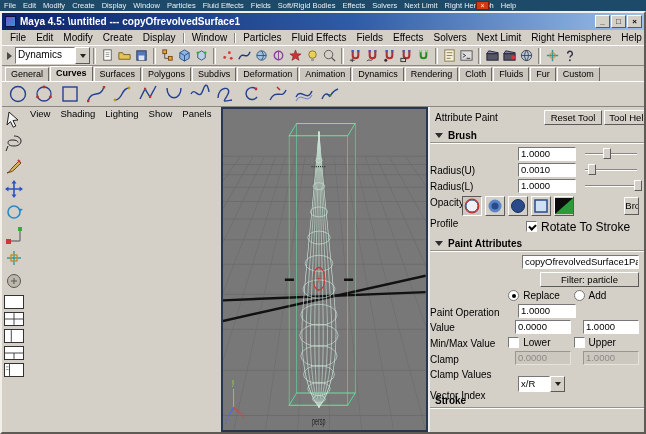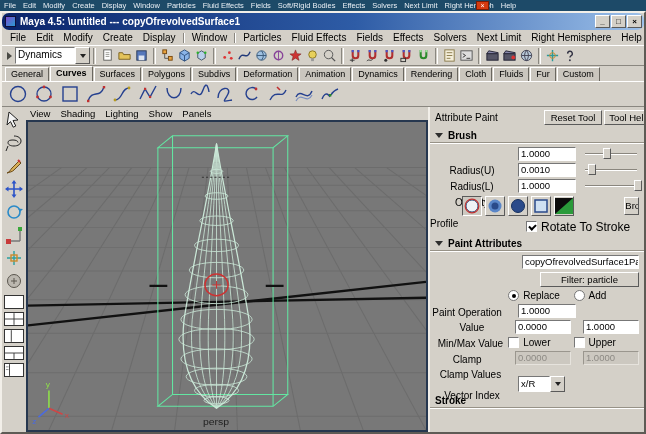--- a/index.html
+++ b/index.html
@@ -11,21 +11,21 @@
     display:flex; align-items:center; gap:7px; padding-left:4px; overflow:hidden; }
   #desktop-bar .dmenu { font-size:7.5px; color:#e9eff5; white-space:nowrap; }
   #desktop-close { position:absolute; left:476px; top:1px; width:13px; height:9px; background:#d43a10;
     border:1px solid #7a1c04; color:#fff; font-size:7px; line-height:7px; text-align:center; }
 
   
   #maya-window { position:absolute; top:11px; left:0; width:646px; height:423px;
     background:#d4d0c8; border:2px solid; border-color:#f2efe9 #5e5b55 #5e5b55 #f2efe9; }
 
   .titlebar { height:17px; display:flex; align-items:center; padding:0 2px 0 3px;
-    background:linear-gradient(90deg,#0a246a 0%,#2e5ca6 55%,#9cc0ea 100%);border-radius:7px; }
+    background:linear-gradient(90deg,#0a246a 0%,#2e5ca6 55%,#9cc0ea 100%); }
   .title-icon { width:11px; height:11px; margin-right:4px;
     background:linear-gradient(135deg,#7a4fd0,#2a9ad0); border:1px solid #10103a; }
   .title-text { color:#fff; font-weight:bold; font-size:10px; white-space:nowrap; flex:1; overflow:hidden; }
   .tbtn { width:15px; height:13px; margin-left:1px; background:#d4d0c8; border:1px solid;
     border-color:#fff #5a5a5a #5a5a5a #fff; font-size:8px; line-height:11px; text-align:center; font-weight:bold; }
 
   .menubar { height:15px; display:flex; align-items:center; padding-left:3px; }
   .menu-item { font-size:10px; padding:0 5px; white-space:nowrap; }
   .menu-sep { width:2px; height:10px; border-left:1px solid #8a8780; border-right:1px solid #fff; margin:0 2px; }
 
@@ -56,41 +56,41 @@
 
   
   .main { display:flex; height:325px; }
 
   .toolbox { width:24px; display:flex; flex-direction:column; align-items:center; padding-top:2px; gap:1px; }
   .tool { width:22px; height:22px; display:flex; align-items:center; justify-content:center; }
   .tool svg { width:20px; height:20px; }
   .lay { width:20px; height:14px; margin-top:2px; background:#fff; border:1px solid #333; position:relative; }
   .lay svg { position:absolute; inset:0; width:100%; height:100%; }
 
-  .viewport { flex:1; display:flex; flex-direction:column; min-width:0; }
+  .viewport { flex:1; display:flex; flex-direction:row; min-width:0; }
   .vp-menus { height:13px; display:flex; align-items:center; padding-left:4px; }
   .vp-menu { font-size:9.5px; padding:0 6px 0 0; margin-right:4px; white-space:nowrap; }
   .vp-canvas { flex:1; position:relative; border:2px solid #26374f; background:#787878; }
   .vp-canvas svg.scene { position:absolute; inset:0; width:100%; height:100%; }
 
   
   .tool-panel { width:216px; border-left:2px solid; border-color:#f2efe9; background:#d4d0c8;
     overflow:hidden; padding-top:2px; }
   .tp-header { height:17px; display:flex; align-items:center; padding-left:5px; position:relative; }
   .tp-title { font-size:10px; }
   .btn { background:#d4d0c8; border:1px solid; border-color:#fff #5a5a5a #5a5a5a #fff;
     font-size:9.5px; text-align:center; white-space:nowrap; overflow:hidden;margin-left:47px; }
   .tp-reset { position:absolute; right:42px; top:1px; width:58px; height:15px; line-height:13px; }
   .tp-help  { position:absolute; right:-10px; top:1px; width:50px; height:15px; line-height:13px; }
   .sect { display:flex; align-items:center; height:14px; gap:5px; padding-left:5px;
     border-bottom:1px solid #979287; box-shadow:0 1px 0 #fff; margin:3px 0 3px 0; }
   .sect .tri { width:0; height:0; border-left:4px solid transparent; border-right:4px solid transparent; border-top:5px solid #2e2e2e; }
   .sect b { font-size:10px; }
   .tp-row { display:flex; align-items:center; height:15px; padding-right:5px; margin:1px 0; }
-  .tp-lbl { width:88px; text-align:center; font-size:10px; padding-right:4px; white-space:nowrap;margin-top:34px; }
+  .tp-lbl { width:88px; text-align:left; font-size:10px; padding-right:4px; white-space:nowrap;margin-top:34px; }
   .tp-field { width:58px; height:14px; background:#fff; border:1px solid; border-color:#777 #fff #fff #777;
     font-size:9.5px; line-height:12px; padding:0 2px; overflow:hidden; white-space:nowrap; }
   .tp-field.dis { background:#ccc8c0; color:#8d8a84; border-color:#9a968e #e6e3dd #e6e3dd #9a968e; }
   .slider { flex:1; position:relative; height:12px; margin-left:9px; }
   .slider .track { position:absolute; left:0; right:2px; top:5px; height:2px; background:#8a867e; border-bottom:1px solid #fff; }
   .slider .thumb { position:absolute; top:0; width:8px; height:11px; background:#d4d0c8;
     border:1px solid; border-color:#fff #5a5a5a #5a5a5a #fff; }
   .pbtn { width:25px; height:20px; margin-right:3px; background:#d4d0c8; border:1px solid;
     border-color:#fff #5a5a5a #5a5a5a #fff; display:flex; align-items:center; justify-content:center; }
   .pbtn.sel { border-color:#5a5a5a #fff #fff #5a5a5a; background:#cdc9c1; }

